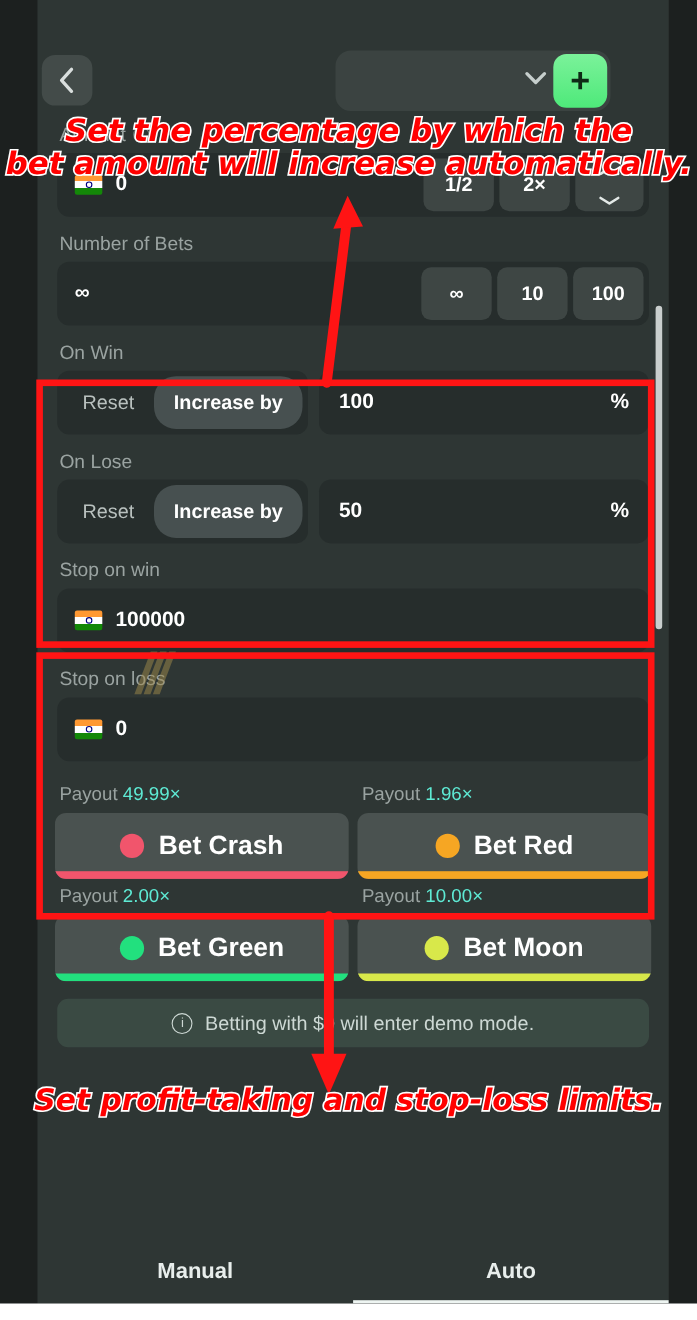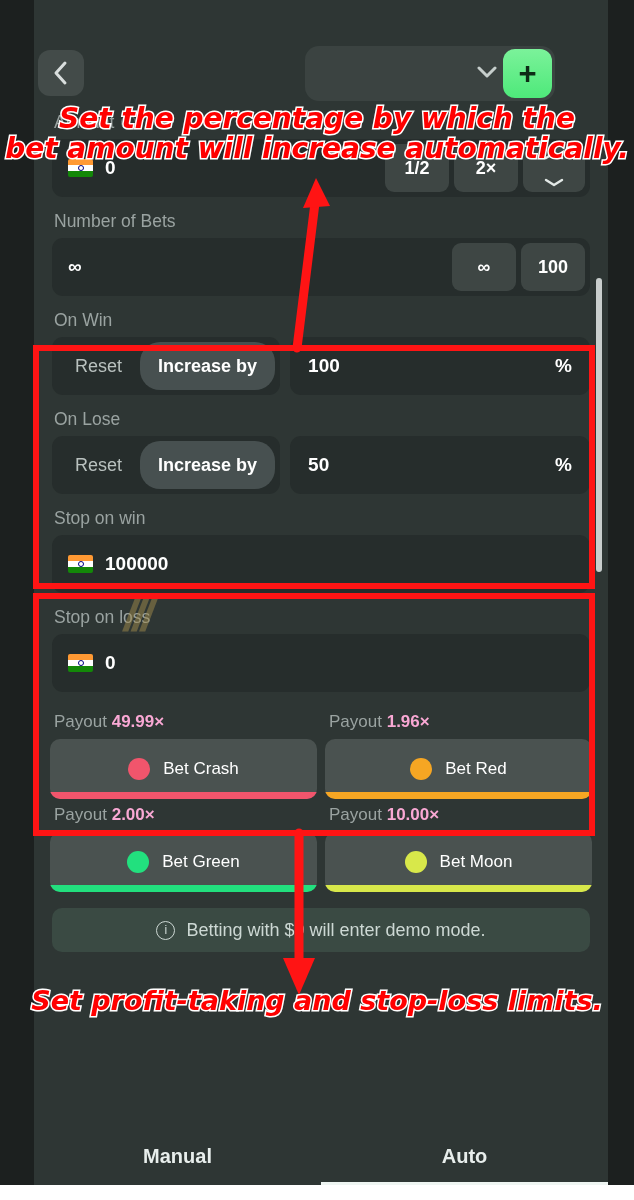--- a/index.html
+++ b/index.html
@@ -88,27 +88,27 @@
     flex:1;height:58px;border-radius:11px;background:#262d2c;display:flex;
     align-items:center;justify-content:space-between;padding:0 18px;box-sizing:border-box;
   }
   .pct-box .v{color:#fff;font-size:19px;font-weight:bold;}
   .pct-box .u{color:#fff;font-size:19px;font-weight:bold;}
 
   
   .bet-grid{display:grid;grid-template-columns:1fr 1fr;gap:0px 8px;padding:0 16px;}
   .bet-cell{padding-top:6px;}
   .payout{color:#9aa3a1;font-size:17px;padding-left:4px;margin-bottom:7px;}
-  .payout b{color:#f9a8d4;font-weight:bold;}
+  .payout b{color:#5eead4;font-weight:normal;}
   .bet-btn{
     position:relative;height:60px;border-radius:10px;background:#4a5250;
     display:flex;align-items:center;justify-content:center;gap:13px;overflow:hidden;
   }
   .bet-btn .dot{width:22px;height:22px;border-radius:50%;}
-  .bet-btn .lbl{color:#fff;font-size:17px;font-weight:normal;}
+  .bet-btn .lbl{color:#fff;font-size:24px;font-weight:bold;}
   .bet-btn .bar{position:absolute;left:0;bottom:0;width:100%;height:7px;}
 
   
   .notice{
     margin:16px 18px 0;height:44px;border-radius:10px;background:#3a4a43;
     display:flex;align-items:center;justify-content:center;gap:11px;
     color:#cdd8d4;font-size:18px;
   }
   .notice .ic{
     width:19px;height:19px;border-radius:50%;border:1.5px solid #cdd8d4;
@@ -201,20 +201,21 @@
       </div>
 
       <div class="fld-label">Number of Bets</div>
       <div class="row-wrap">
         <div class="input-row">
           <div class="val">
             <span class="val-text">∞</span>
           </div>
           <div class="chip-grp">
             <div class="chip">∞</div>
+            <div class="chip">10</div>
             <div class="chip">100</div>
           </div>
         </div>
       </div>
 
       <div class="fld-label">On Win</div>
       <div class="row-wrap">
         <div class="seg-row">
           <div class="seg">
             <div class="seg-btn">Reset</div>

